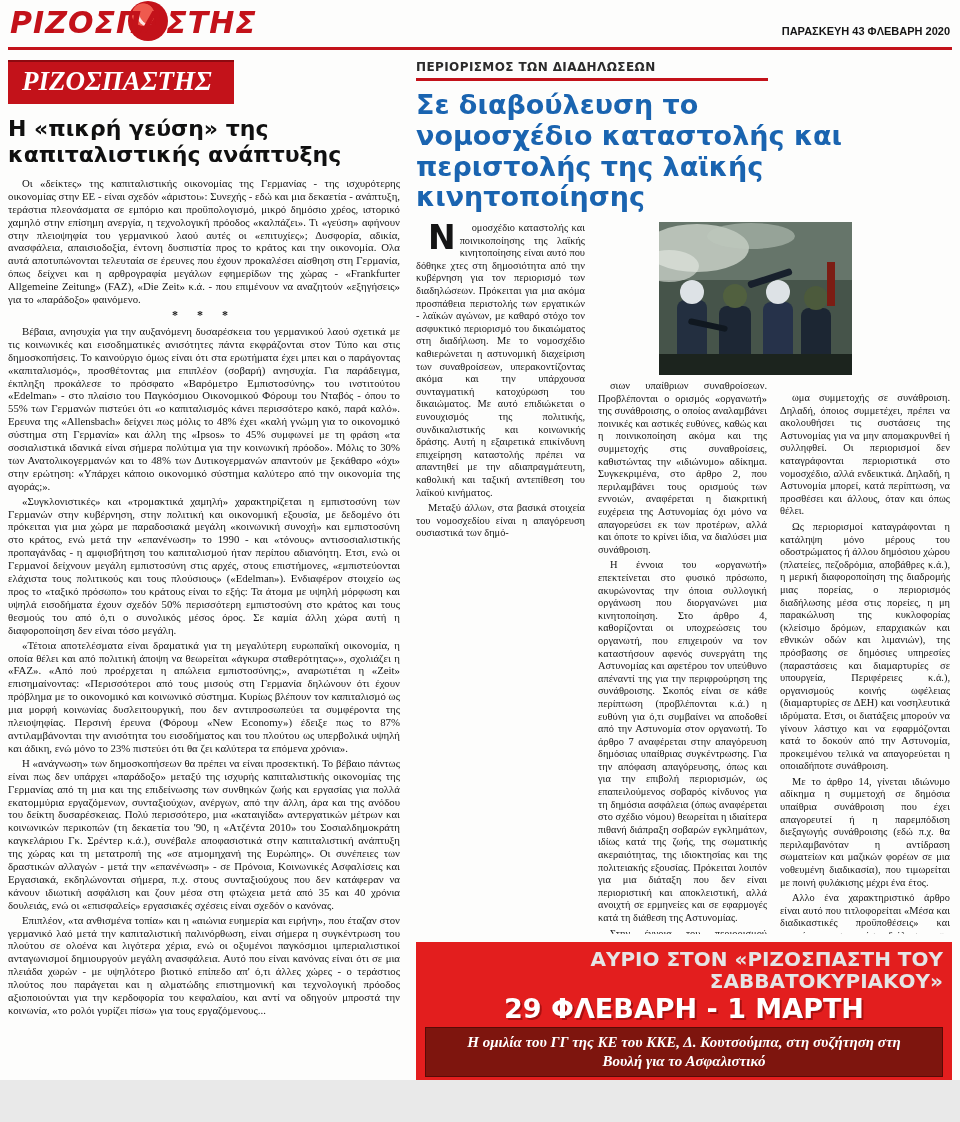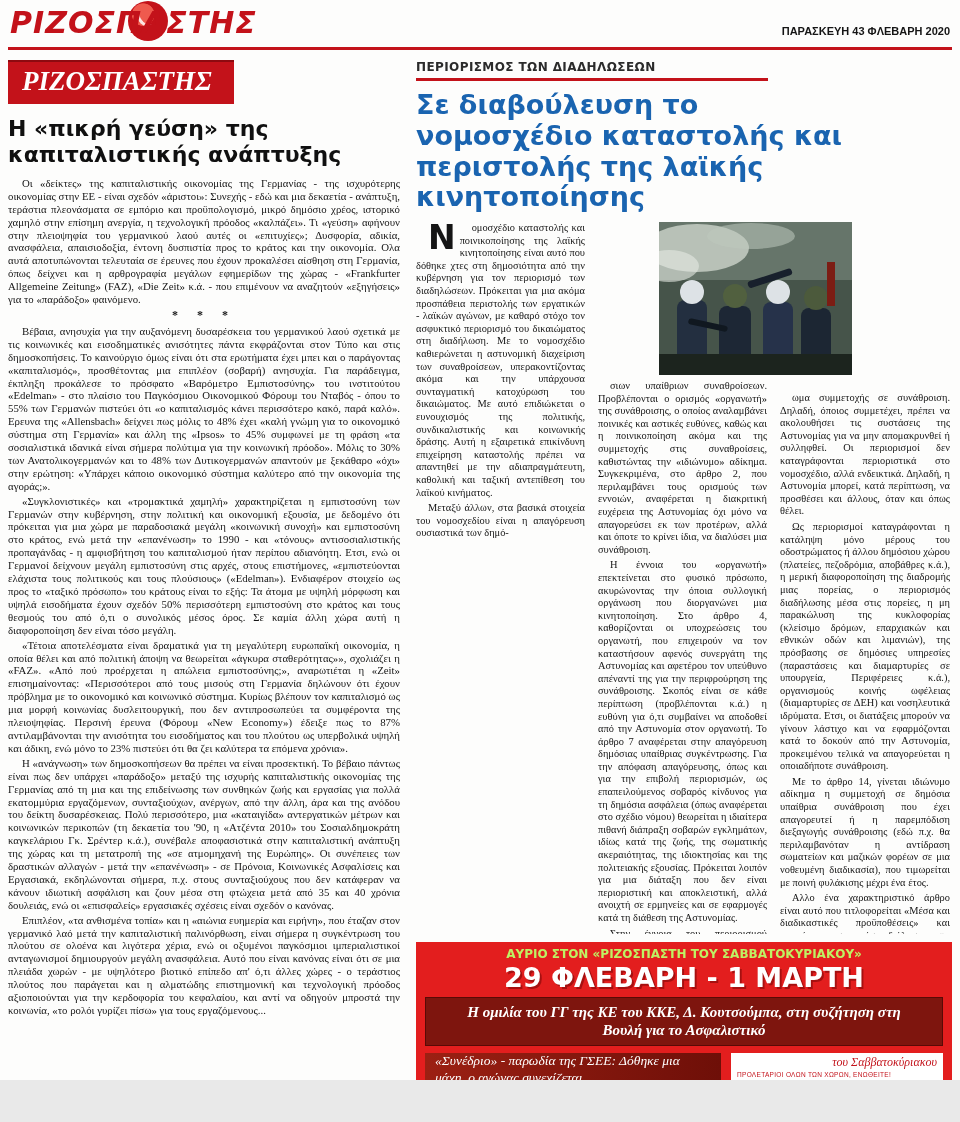--- a/index.html
+++ b/index.html
@@ -39,22 +39,22 @@
   .acol{width:169px;flex:none;font-size:10.4px;line-height:12.6px;text-align:justify;}
   .acol p{margin:0 0 3px;text-indent:12px;}
   .acol2{padding-top:158px;}
   .acol3{width:170px;padding-top:170px;}
   .dropcap{float:left;font-family:"DejaVu Sans",sans-serif;font-weight:bold;font-size:33px;
         line-height:27px;padding:2px 4px 0 0;}
   .photo{position:absolute;left:243px;top:0;width:193px;height:153px;overflow:hidden;background:#3a4a42;}
   .photo svg{display:block;}
   
   .promo{margin-top:8px;background:#e31e1e;height:198px;padding:6px 9px;box-sizing:border-box;overflow:hidden;}
-  .promo-title{color:#bef264;text-align:center;font-family:"DejaVu Sans",sans-serif;font-weight:bold;
-        font-size:12px;line-height:1.1;}
+  .promo-title{color:#e5e5e5;text-align:right;font-family:"DejaVu Sans",sans-serif;font-weight:bold;
+        font-size:20px;line-height:1.1;}
   .promo-dates{color:#ffffff;text-align:center;font-family:"DejaVu Sans",sans-serif;font-weight:bold;
         font-size:27px;line-height:1.05;margin:3px 0 4px;text-shadow:2px 2px 0 rgba(90,0,0,.45);}
   .promo-speech{background:#7e150e;border:1px solid #590a06;color:#fff;font-weight:bold;font-style:italic;
         font-size:15px;line-height:1.25;text-align:center;padding:5px 26px;}
   .promo-grid{display:flex;gap:10px;margin-top:7px;}
   .promo-left{width:296px;display:flex;flex-direction:column;gap:6px;flex:none;}
   .promo-right{flex:1;display:flex;flex-direction:column;gap:6px;min-width:0;}
   .congress-box{background:linear-gradient(90deg,#9c2013,#6e0f08);color:#fff;font-weight:normal;
         font-style:italic;font-size:13.5px;line-height:1.25;padding:0 10px;height:44px;box-sizing:border-box;}
   .aegean-box{background:#1f8173;color:#fff;font-weight:bold;font-style:italic;font-size:12.5px;

